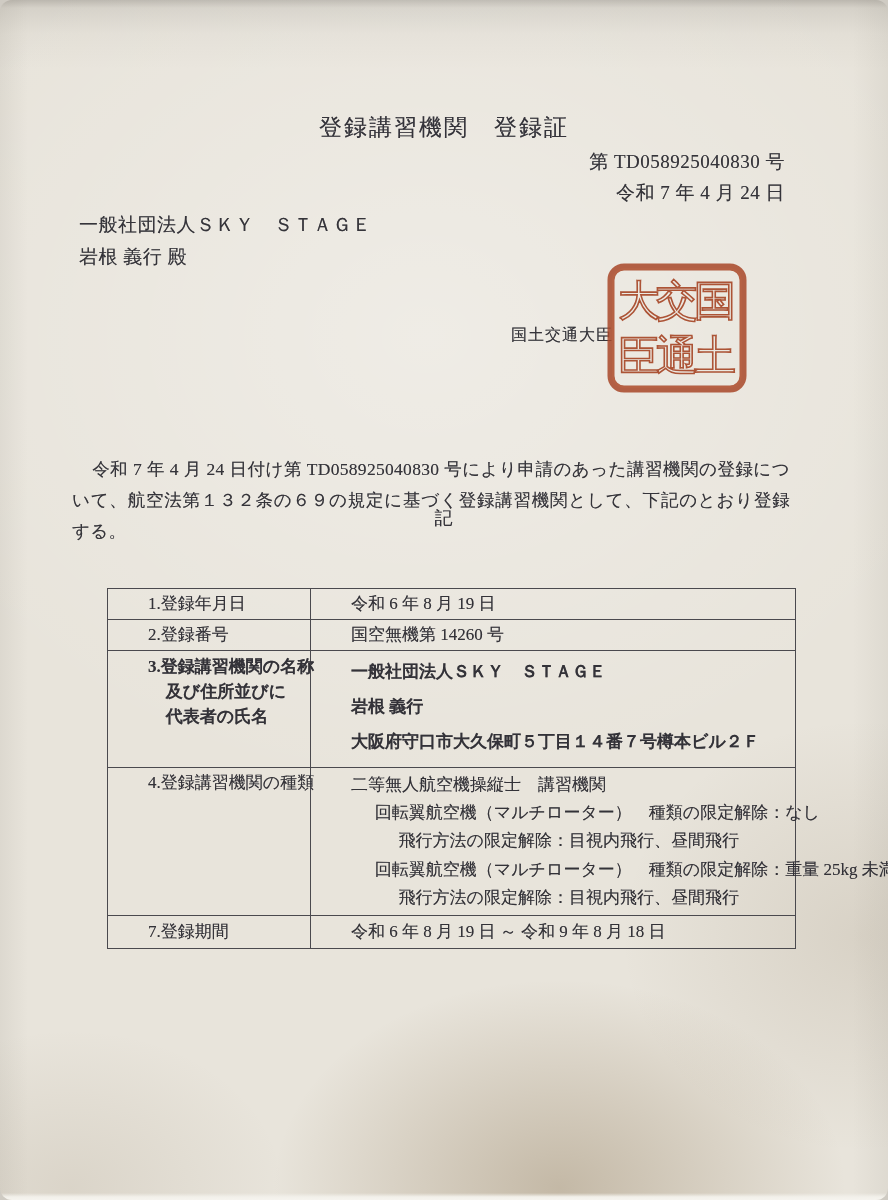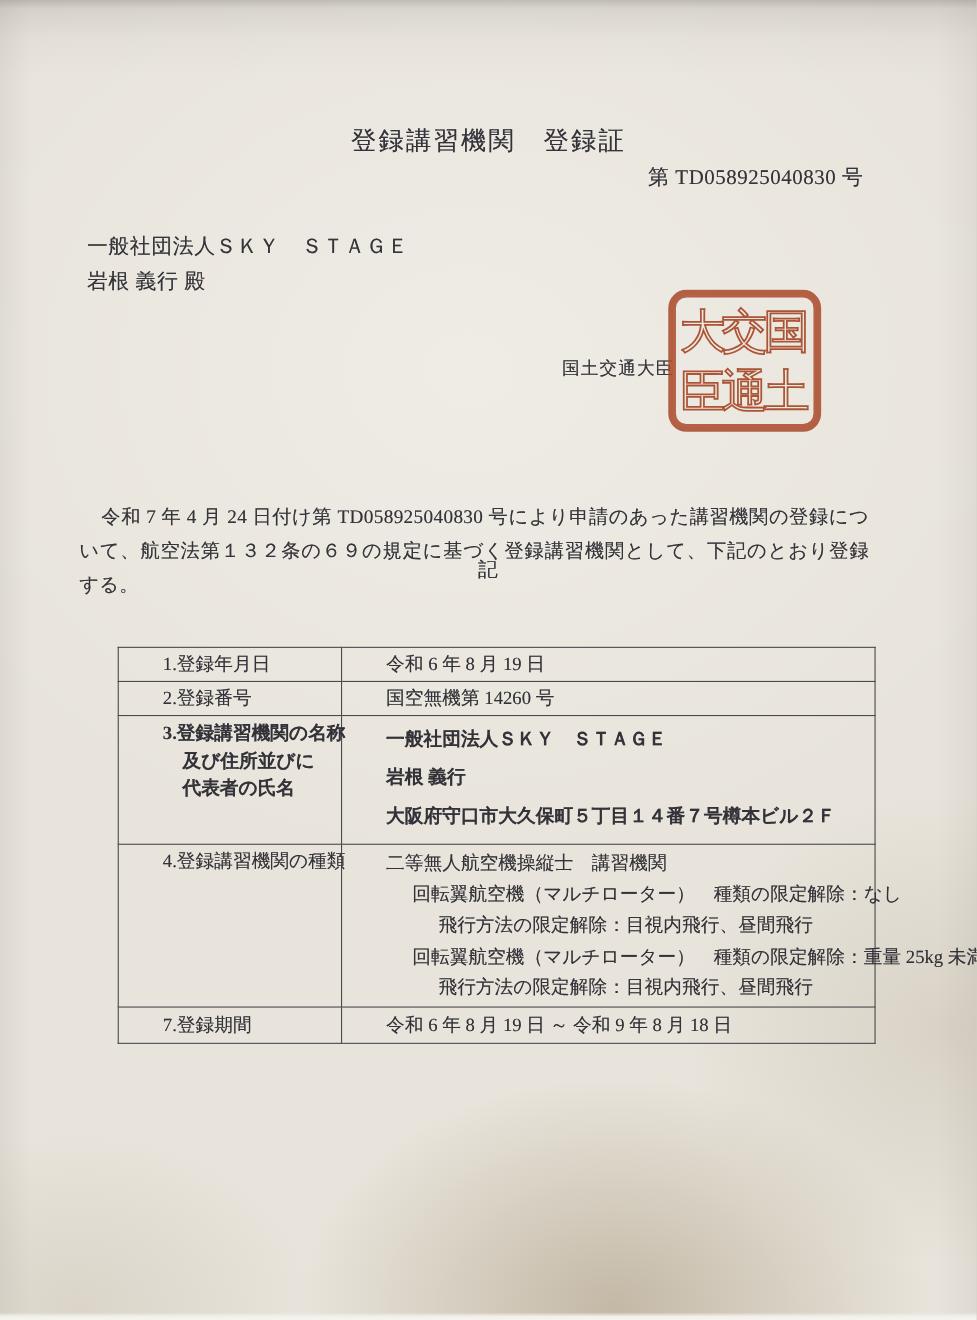--- a/index.html
+++ b/index.html
@@ -11,20 +11,21 @@
     background-color:#e8e4db;
     background-image:
       radial-gradient(90% 55% at 48% 28%, rgba(255,255,255,0.30), rgba(255,255,255,0) 70%),
       linear-gradient(180deg, rgba(120,115,108,0.40) 0px, rgba(130,126,118,0.18) 8px, rgba(130,126,118,0.05) 34px, rgba(0,0,0,0) 70px),
       radial-gradient(52% 28% at 63% 99%, rgba(122,96,58,0.33), rgba(122,96,58,0) 62%),
       radial-gradient(45% 30% at 97% 78%, rgba(120,100,70,0.14), rgba(120,100,70,0) 60%),
       radial-gradient(40% 22% at 8% 99%, rgba(120,100,70,0.12), rgba(120,100,70,0) 60%),
       linear-gradient(90deg, rgba(150,145,135,0.14) 0, rgba(150,145,135,0) 28px, rgba(150,145,135,0) 96%, rgba(150,145,135,0.12) 100%);
     font-family:"Liberation Serif","DejaVu Serif",serif;
     color:#35343a;
+    border-radius:12px;
   }
   .photo::after{
     content:"";position:absolute;left:0;right:0;bottom:0;height:7px;
     background:linear-gradient(180deg, rgba(244,242,236,0) 0, #f2f0ea 55%, #f6f4ef 100%);
   }
   .abs{position:absolute;}
   .doc-title{
     top:112px;left:0;width:100%;
     text-align:center;font-size:23px;letter-spacing:2px;
     color:#34333a;text-shadow:0 0 .5px rgba(52,51,58,.55);
@@ -82,20 +83,21 @@
 </style>
 </head>
 <body>
 
 <div class="photo">
 
   <div class="abs doc-title">登録講習機関　登録証</div>
 
   <div class="abs num-date">
     <div>第 TD058925040830 号</div>
+    <div>令和 7 年 4 月 24 日</div>
   </div>
 
   <div class="abs recipient">
     <div>一般社団法人ＳＫＹ　ＳＴＡＧＥ</div>
     <div>岩根 義行 殿</div>
   </div>
 
   <div class="abs minister-zone">
     <span class="minister-label">国土交通大臣</span>
     <svg class="seal" viewBox="0 0 142 130" xmlns="http://www.w3.org/2000/svg">

